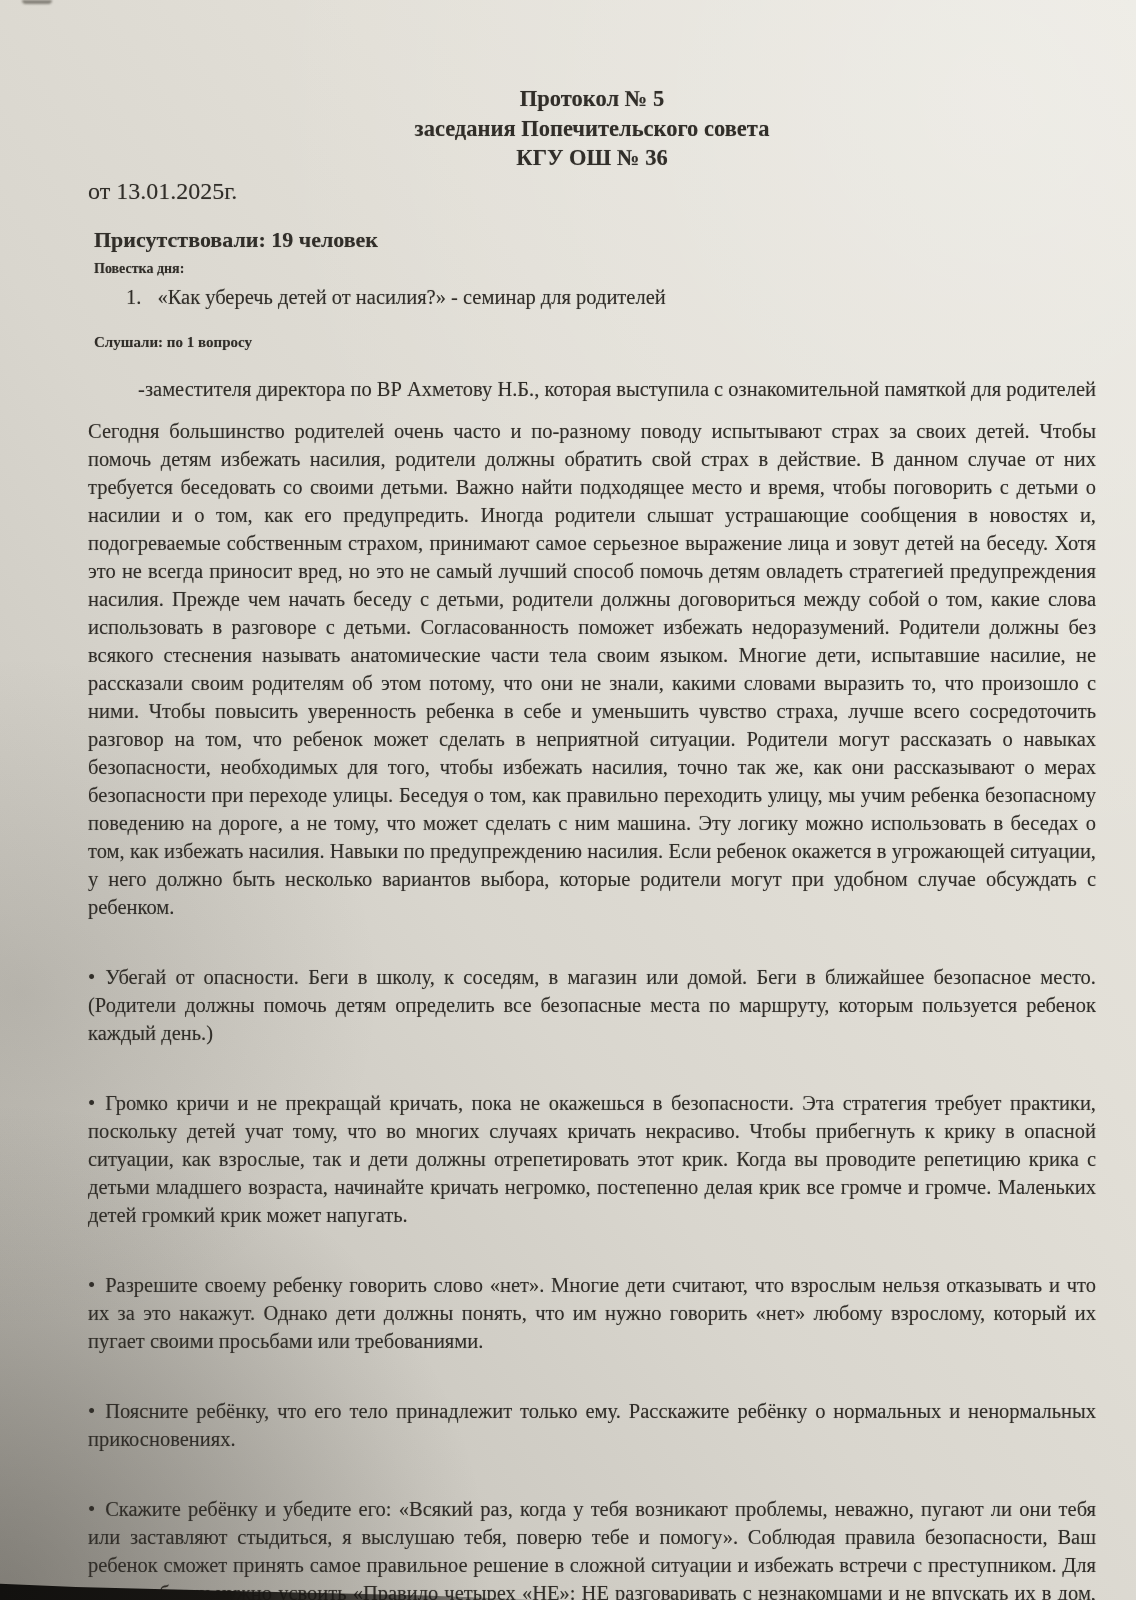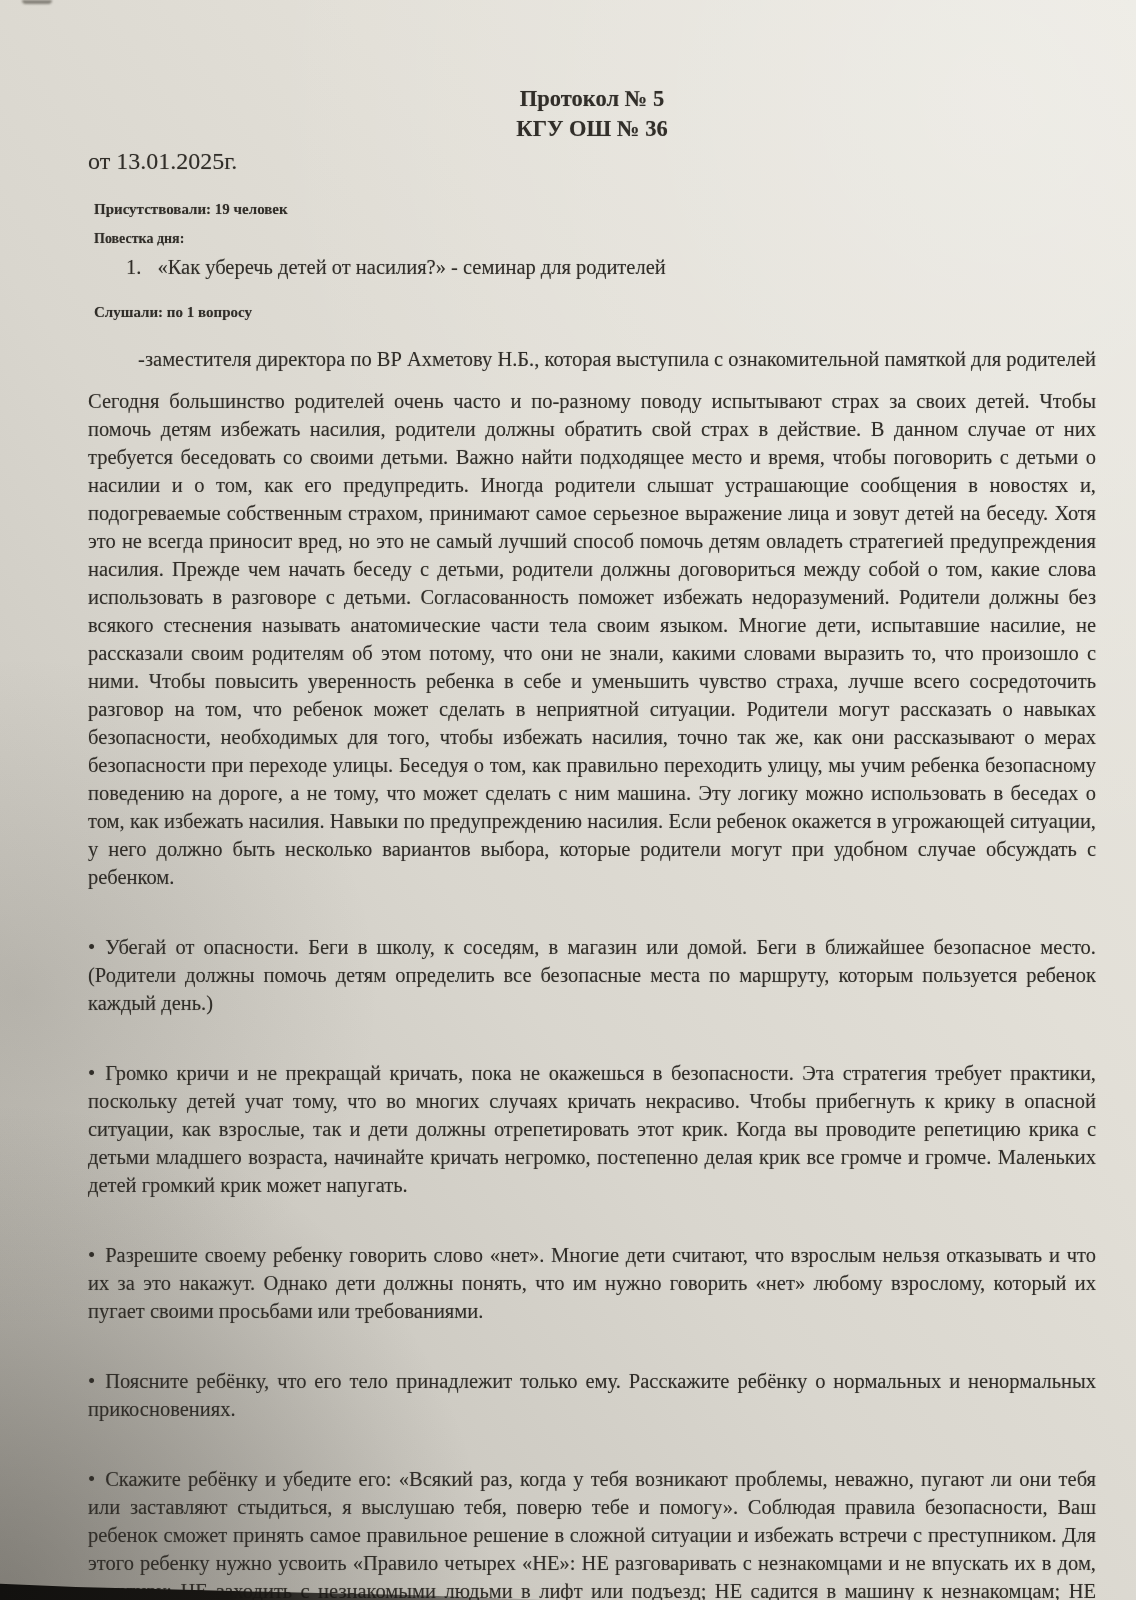--- a/index.html
+++ b/index.html
@@ -59,21 +59,21 @@
   }
   .title-line { white-space: nowrap; }
   .date-line {
     margin-top: 4px;
     font-size: 24px;
     line-height: 28px;
   }
   .attendees-line {
     margin-top: 20px;
     font-weight: bold;
-    font-size: 15px;
+    font-size: 22px;
     line-height: 29px;
     padding-left: 6px;
   }
   .agenda-heading {
     font-weight: bold;
     font-size: 14px;
     line-height: 29px;
     padding-left: 6px;
   }
   .agenda-item {
@@ -113,20 +113,21 @@
 <body>
 
 <div class="photo">
   <div class="paper"></div>
   <div class="top-edge-smudge"></div>
 
   <div class="content">
 
     <div class="title-block">
       <div class="title-line">Протокол № 5</div>
+      <div class="title-line">заседания Попечительского совета</div>
       <div class="title-line">КГУ ОШ № 36</div>
     </div>
 
     <p class="date-line">от 13.01.2025г.</p>
 
     <p class="attendees-line">Присутствовали: 19 человек</p>
 
     <p class="agenda-heading">Повестка дня:</p>
 
     <p class="agenda-item"><span class="agenda-number">1.</span><span>«Как уберечь детей от насилия?» - семинар для родителей</span></p>

